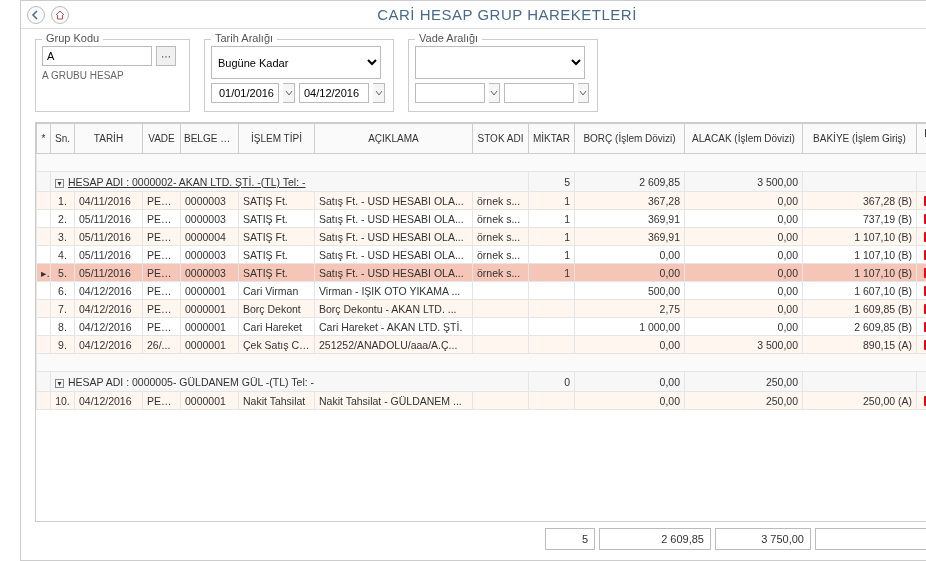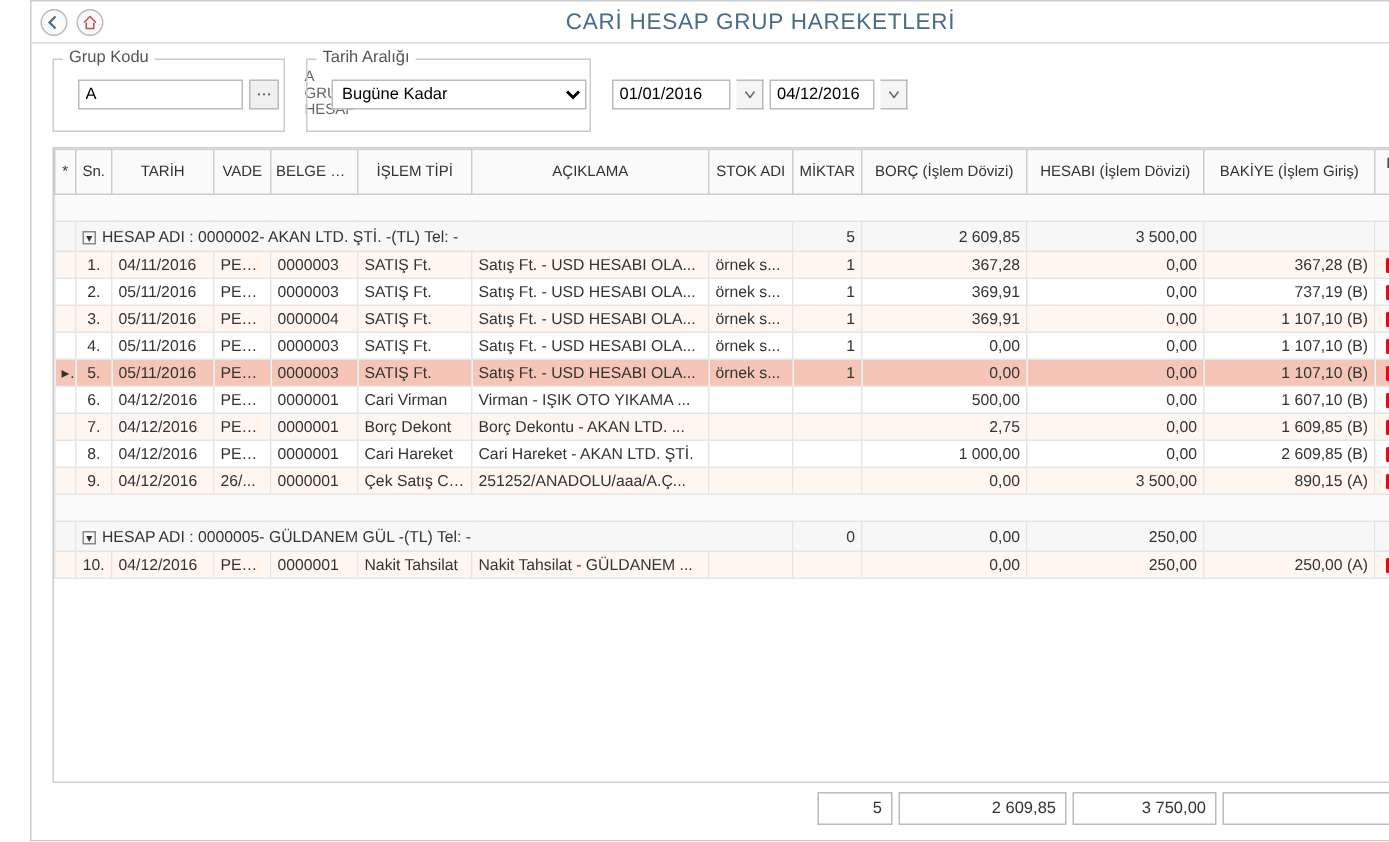--- a/index.html
+++ b/index.html
@@ -4,26 +4,26 @@
 <style>
 * { box-sizing: border-box; margin: 0; padding: 0; }
 body { font-family: "Segoe UI", Tahoma, sans-serif; font-size: 11px; background: #fff; color: #333; }
 .app { width: 926px; height: 561px; border: 1px solid #ccc; display: flex; flex-direction: column; margin-left: 20px; }
 .titlebar { display: flex; align-items: center; height: 28px; border-bottom: 1px solid #ddd; padding: 0 6px; gap: 6px; }
 .nav-btn { width: 18px; height: 18px; border: 1px solid #bbb; border-radius: 50%; display: flex; align-items: center; justify-content: center; cursor: pointer; background: #fafafa; }
 .nav-btn svg { width: 10px; height: 10px; }
 .title { flex: 1; text-align: center; font-size: 15px; color: #4a6a8a; letter-spacing: 0.5px; }
 .content { padding: 10px 14px; flex: 1; display: flex; flex-direction: column; }
 .filters { display: flex; gap: 14px; margin-bottom: 10px; }
-.fieldset { border: 1px solid #ccc; padding: 6px 8px 8px 16px; position: relative; display: flex; flex-direction: row; gap: 17px; }
+.fieldset { border: 1px solid #ccc; padding: 6px 8px 8px 6px; position: relative; display: flex; flex-direction: column; gap: 4px; }
 .fieldset .legend { position: absolute; top: -8px; left: 6px; background: #fff; padding: 0 4px; font-size: 11px; color: #555; }
 .row { display: flex; gap: 4px; align-items: center; }
 .input { border: 1px solid #bbb; height: 20px; padding: 0 4px; font-size: 11px; background: #fff; }
 .btn-lookup { width: 20px; height: 20px; border: 1px solid #bbb; background: #f0f0f0; display: flex; align-items: center; justify-content: center; cursor: pointer; font-size: 10px; }
-.select { border: 1px solid #bbb; height: 20px; font-size: 11px; background: #fff; padding: 0 2px; }
+.select { border: 1px solid #bbb; height: 33px; font-size: 11px; background: #fff; padding: 0 2px; }
 .dt-btn { width: 18px; height: 20px; border: 1px solid #bbb; border-left: none; background: #f5f5f5; display: flex; align-items: center; justify-content: center; }
 .dt-btn svg { width: 8px; height: 8px; }
 .grid-wrap { border: 1px solid #ccc; flex: 1; overflow: hidden; display: flex; flex-direction: column; position: relative; }
 table { border-collapse: collapse; width: 100%; table-layout: fixed; }
 th { border: 1px solid #ccc; background: #fafafa; font-weight: normal; font-size: 10px; color: #333; padding: 2px 3px; height: 30px; text-align: center; vertical-align: middle; overflow: hidden; text-overflow: ellipsis; white-space: nowrap; }
 td { border: 1px solid #e5e5e5; padding: 1px 4px; height: 18px; overflow: hidden; text-overflow: ellipsis; white-space: nowrap; font-size: 10.5px; }
 .num { text-align: right; }
 .ctr { text-align: center; }
 .grp-row td { background: #f7f7f7; color: #333; font-size: 10.5px; height: 20px; }
 .alt td { background: #fff6f0; }
@@ -68,35 +68,57 @@
       </div>
 
       <div class="fieldset" style="width:190px;">
         <span class="legend">Tarih Aralığı</span>
         <div class="row">
           <select class="select" style="width:170px;">
             <option>Bugüne Kadar</option>
           </select>
         </div>
         <div class="row">
-          <input class="input" style="width: 79px;" value="01/01/2016">
+          <input class="input" style="width: 68px; text-align: right;" value="01/01/2016">
           <div class="dt-btn">
               <svg viewBox="0 0 8 8">
                 <path d="M1 2 L4 6 L7 2" stroke="#666" fill="none"></path>
               </svg>
             </div>
           <input class="input" style="width: 70px;" value="04/12/2016">
           <div class="dt-btn">
               <svg viewBox="0 0 8 8">
                 <path d="M1 2 L4 6 L7 2" stroke="#666" fill="none"></path>
               </svg>
             </div>
         </div>
       </div>
 
+      <div class="fieldset" style="width:190px;">
+        <span class="legend">Vade Aralığı</span>
+        <div class="row">
+          <select class="select" style="width:170px;">
+            <option></option>
+          </select>
+        </div>
+        <div class="row">
+          <input class="input" style="width: 70px;">
+          <div class="dt-btn">
+              <svg viewBox="0 0 8 8">
+                <path d="M1 2 L4 6 L7 2" stroke="#666" fill="none"></path>
+              </svg>
+            </div>
+          <input class="input" style="width: 70px;">
+          <div class="dt-btn">
+              <svg viewBox="0 0 8 8">
+                <path d="M1 2 L4 6 L7 2" stroke="#666" fill="none"></path>
+              </svg>
+            </div>
+        </div>
+      </div>
     </div>
 
     <div class="grid-wrap">
       <table>
         <colgroup>
           <col style="width:14px">
             <col style="width:24px">
             <col style="width:68px">
             <col style="width:38px">
           <col style="width:58px">
@@ -114,32 +136,32 @@
             <th>*</th>
             <th>Sn.</th>
             <th>TARİH</th>
             <th>VADE</th>
             <th>BELGE NO</th>
             <th>İŞLEM TİPİ</th>
             <th>AÇIKLAMA</th>
             <th>STOK ADI</th>
             <th>MİKTAR</th>
             <th>BORÇ (İşlem Dövizi)</th>
-            <th>HESABI (İşlem Dövizi)</th>
+            <th>ALACAK (İşlem Dövizi)</th>
             <th>BAKİYE (İşlem Giriş)</th>
             <th style="white-space:normal;">DÖVİZ CİNSİ</th>
           </tr>
         </thead>
         <tbody id="tbody">
             <tr class="blank-row">
               <td colspan="13"></td>
             </tr>
             <tr class="grp-row">
               <td class="marker"></td>
-    <td colspan="7" style="text-align:left;"><span class="exp">▾</span><span>HESAP ADI : 0000002- AKAN LTD. ŞTİ. -(TL) Tel: -</span></td>
+    <td colspan="7" style="text-align:left;text-decoration:underline;"><span class="exp">▾</span><span>HESAP ADI : 0000002- AKAN LTD. ŞTİ. -(TL) Tel: -</span></td>
     <td class="num">5</td>
     <td class="num">2 609,85</td>
     <td class="num">3 500,00</td>
     <td></td>
               <td></td>
             </tr>
             <tr class="alt">
               <td class="marker"></td>
       <td class="ctr">1.</td>
       <td>04/11/2016</td>

